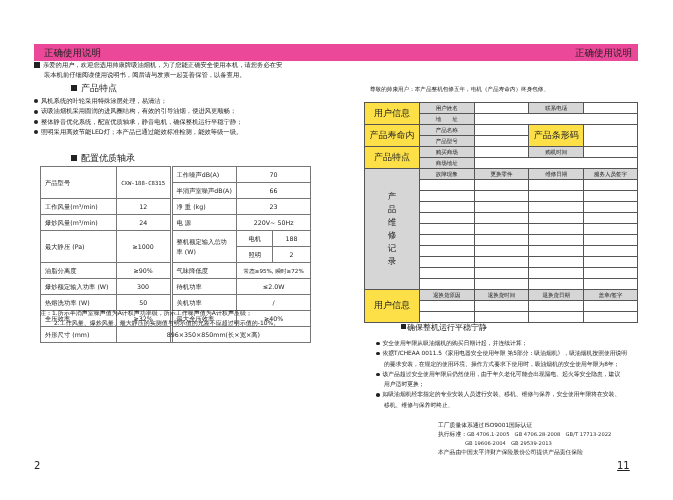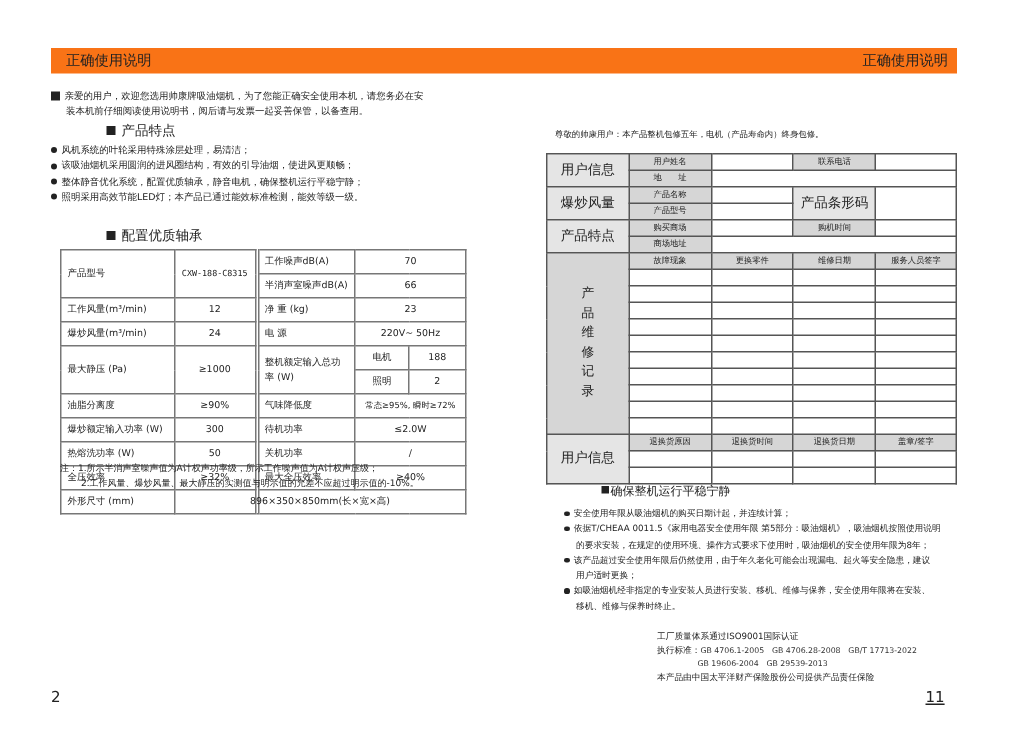--- a/index.html
+++ b/index.html
@@ -1,41 +1,41 @@
 <!DOCTYPE html>
 <html><head>
 <meta charset="utf-8">
 <style>
   html,body{margin:0;padding:0;background:#ffffff;}
   body{width:673px;height:500px;position:relative;overflow:hidden;font-family:"DejaVu Sans","Liberation Sans",sans-serif;color:#222;}
   .page{position:absolute;top:0;height:500px;}
   .left{left:0;width:336px;}
   .right{left:336px;width:337px;}
-  .hdr{position:absolute;top:32px;height:17px;background:#f97316;font-size:9.5px;line-height:17px;color:#222;}
+  .hdr{position:absolute;top:44px;height:17px;background:#ec4899;font-size:9.5px;line-height:17px;color:#222;}
   .left .hdr{left:34px;width:302px;padding-left:10px;box-sizing:border-box;}
   .right .hdr{left:0;width:302px;text-align:right;padding-right:6px;box-sizing:border-box;}
   .abs{position:absolute;}
   .intro{left:34px;top:60px;width:290px;font-size:6.3px;line-height:10px;}
   .intro .sq{display:inline-block;width:6px;height:6px;background:#222;margin-right:3px;vertical-align:middle;}
   .intro .l2{padding-left:10px;}
   .sec{font-size:9px;line-height:12px;padding-left:37px;}
   .sec .sq{display:inline-block;width:6px;height:6px;background:#222;margin-right:4px;vertical-align:middle;position:relative;top:-1px;}
   .bul{font-size:6.3px;line-height:10.3px;}
   .bul .dot{display:inline-block;width:4px;height:4px;border-radius:50%;background:#222;margin-right:3px;vertical-align:middle;}
   table.spec{border-collapse:collapse;font-size:6.3px;}
   table.spec td{border:1px solid #777;padding:0 4px;height:15px;line-height:10px;}
   table.spec td.c{text-align:center;}
   .note{font-size:6px;line-height:10px;}
   .pnum{font-size:10px;}
   .title{font-size:10.5px;letter-spacing:9px;}
   .greet{font-size:5.6px;}
   table.war{border-collapse:collapse;font-size:5.5px;}
   table.war td{border:1px solid #555;height:10px;padding:0;text-align:center;line-height:10px;}
   table.war td.g{background:#d6d6d6;}
-  table.war td.big{background:#e5e5e5;font-size:9px;font-family:Liberation Mono, monospace;}
+  table.war td.big{background:#fde047;font-size:9px;font-family:Liberation Mono, monospace;}
   table.war td.vert{background:#d6d6d6;font-size:8.5px;line-height:13px;}
   .safe{font-size:5.8px;line-height:10.3px;}
   .safe .dot{display:inline-block;width:3.5px;height:3.5px;border-radius:50%;background:#222;margin-right:3px;vertical-align:middle;}
   .safe .ind{padding-left:8px;}
   .foot{font-size:5.8px;line-height:9px;}
   .foot .std{font-size:5.2px;color:#333;}
 </style>
 </head>
 <body>
 
@@ -164,21 +164,21 @@
       <td class="g">用户姓名</td>
       <td></td>
       <td class="g">联系电话</td>
       <td></td>
     </tr>
     <tr>
       <td class="g">地　　址</td>
       <td colspan="3"></td>
     </tr>
     <tr>
-      <td rowspan="2" class="big">爆炒风量</td>
+      <td rowspan="2" class="big">产品寿命内</td>
       <td class="g">产品名称</td>
       <td></td>
       <td rowspan="2" class="big">产品条形码</td>
       <td rowspan="2"></td>
     </tr>
     <tr>
       <td class="g">产品型号</td>
       <td></td>
     </tr>
     <tr>

